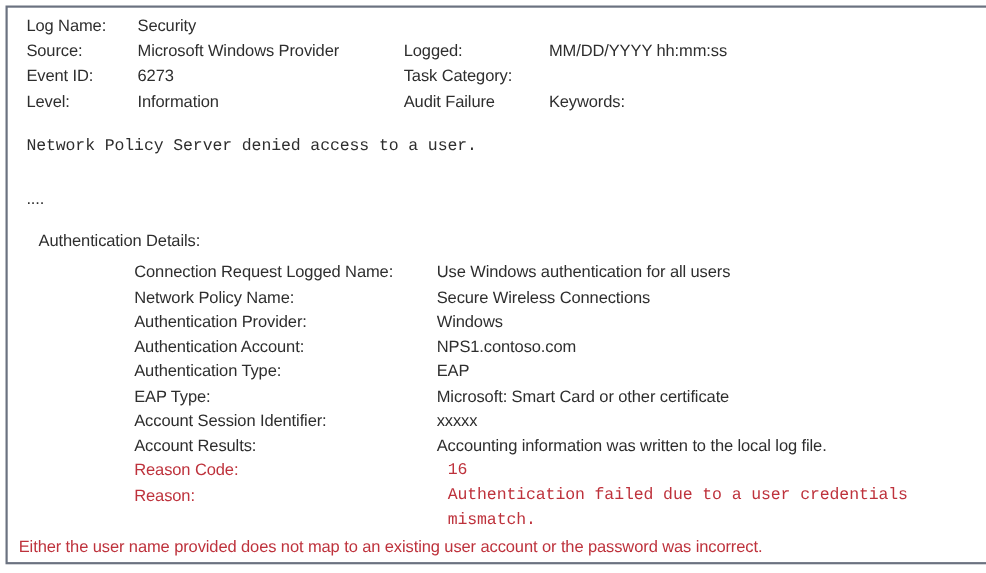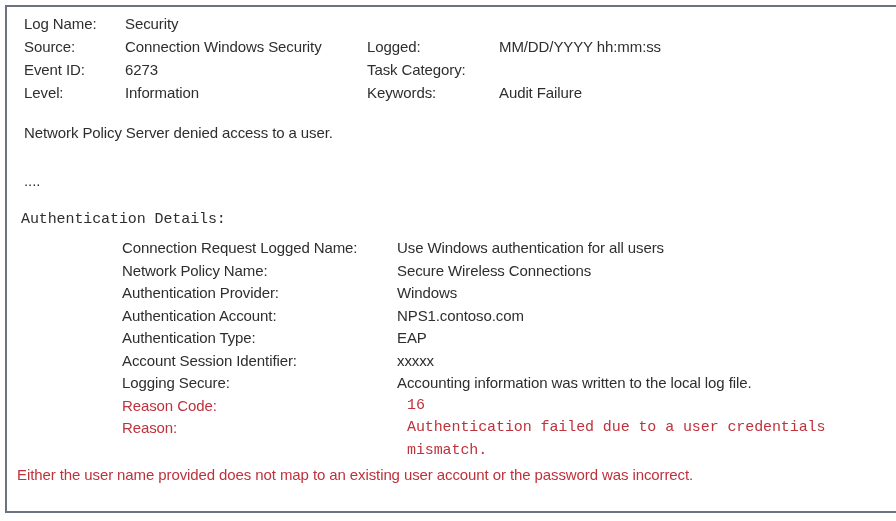--- a/index.html
+++ b/index.html
@@ -24,23 +24,23 @@
     background: #ffffff;
     padding: 5px 12px 0 10px;
     overflow: hidden;
   }
   .header-grid .hrow {
     display: grid;
     grid-template-columns: 101px 242px 132px 1fr;
     line-height: 23px;
     margin-left: 7px;
   }
-  .message   { margin-left: 7px; margin-top: 17px; line-height: 23px; }
+  .message   { margin-left: 7px; margin-top: 17px; line-height: 23px; font-family: Liberation Mono, monospace; }
   .ellipsis  { margin-left: 7px; margin-top: 25px; line-height: 23px; }
-  .section-heading { margin-left: 4px; margin-top: 16px; line-height: 23px; font-family: Liberation Mono, monospace; }
+  .section-heading { margin-left: 18px; margin-top: 16px; line-height: 23px; }
   .details   { margin-top: 6px; }
   .drow {
     display: grid;
     grid-template-columns: 275px 1fr;
     line-height: 22.5px;
     margin-left: 105px;
   }
   .drow.red-row { color: var(--red-color); }
   .drow.red-row .detail-value { padding-left: 10px; font-family: Liberation Mono, monospace; }
   .footer-note {
@@ -57,34 +57,34 @@
 
   <div class="header-grid">
     <div class="hrow">
       <span>Log Name:</span>
       <span>Security</span>
       <span></span>
       <span></span>
     </div>
     <div class="hrow">
       <span>Source:</span>
-      <span>Connection Windows Security</span>
+      <span>Microsoft Windows Provider</span>
       <span>Logged:</span>
       <span>MM/DD/YYYY hh:mm:ss</span>
     </div>
     <div class="hrow">
       <span>Event ID:</span>
       <span>6273</span>
       <span>Task Category:</span>
     </div>
     <div class="hrow">
       <span>Level:</span>
       <span>Information</span>
+      <span>Audit Failure</span>
       <span>Keywords:</span>
-      <span>Audit Failure</span>
     </div>
   </div>
 
   <div class="message">Network Policy Server denied access to a user.</div>
 
   <div class="ellipsis">....</div>
 
   <div class="section-heading">Authentication Details:</div>
 
   <div class="details">
@@ -102,25 +102,29 @@
     </div>
     <div class="drow">
       <span class="detail-label">Authentication Account:</span>
       <span class="detail-value">NPS1.contoso.com</span>
     </div>
     <div class="drow">
       <span class="detail-label">Authentication Type:</span>
       <span class="detail-value">EAP</span>
     </div>
     <div class="drow">
+      <span class="detail-label">EAP Type:</span>
+      <span class="detail-value">Microsoft: Smart Card or other certificate</span>
+    </div>
+    <div class="drow">
       <span class="detail-label">Account Session Identifier:</span>
       <span class="detail-value">xxxxx</span>
     </div>
     <div class="drow">
-      <span class="detail-label">Logging Secure:</span>
+      <span class="detail-label">Account Results:</span>
       <span class="detail-value">Accounting information was written to the local log file.</span>
     </div>
     <div class="drow red-row">
       <span class="detail-label">Reason Code:</span>
       <span class="detail-value">16</span>
     </div>
     <div class="drow red-row">
       <span class="detail-label">Reason:</span>
       <span class="detail-value">Authentication failed due to a user credentials mismatch.</span>
     </div>

